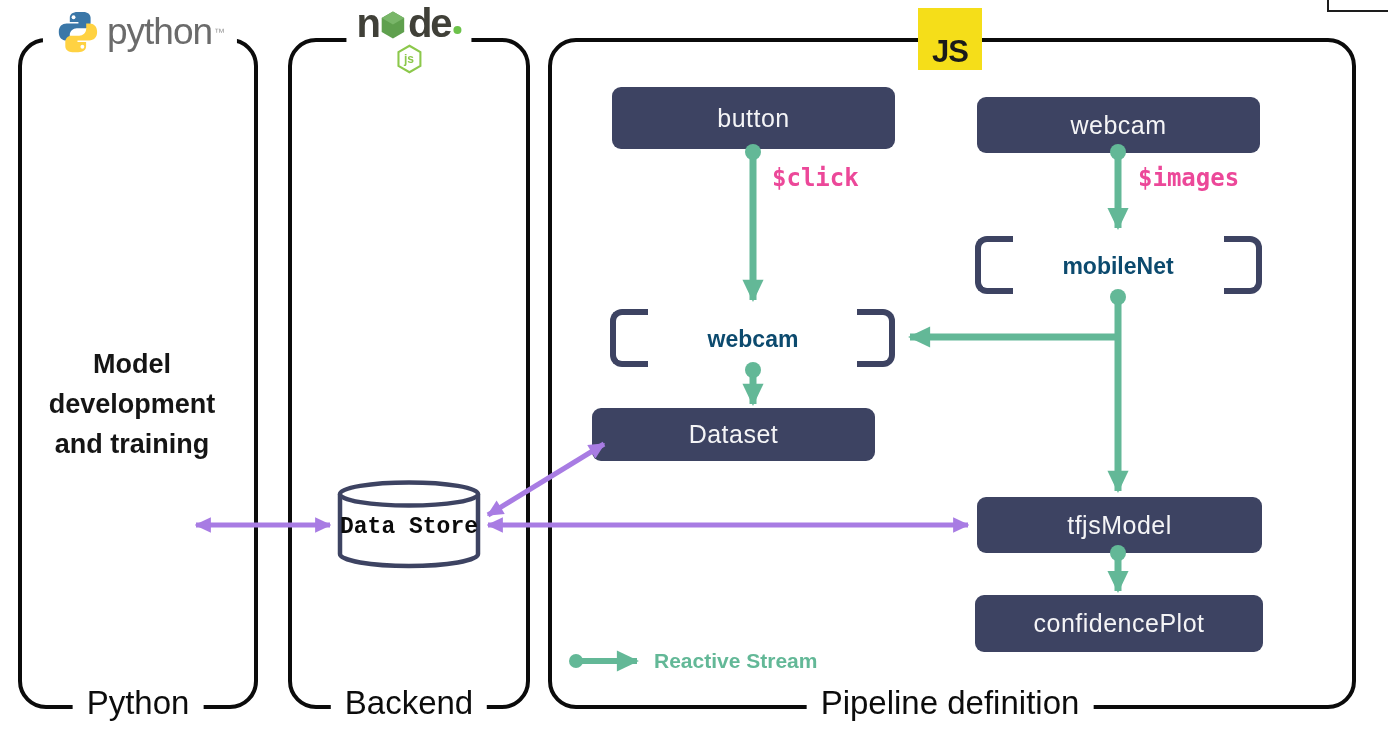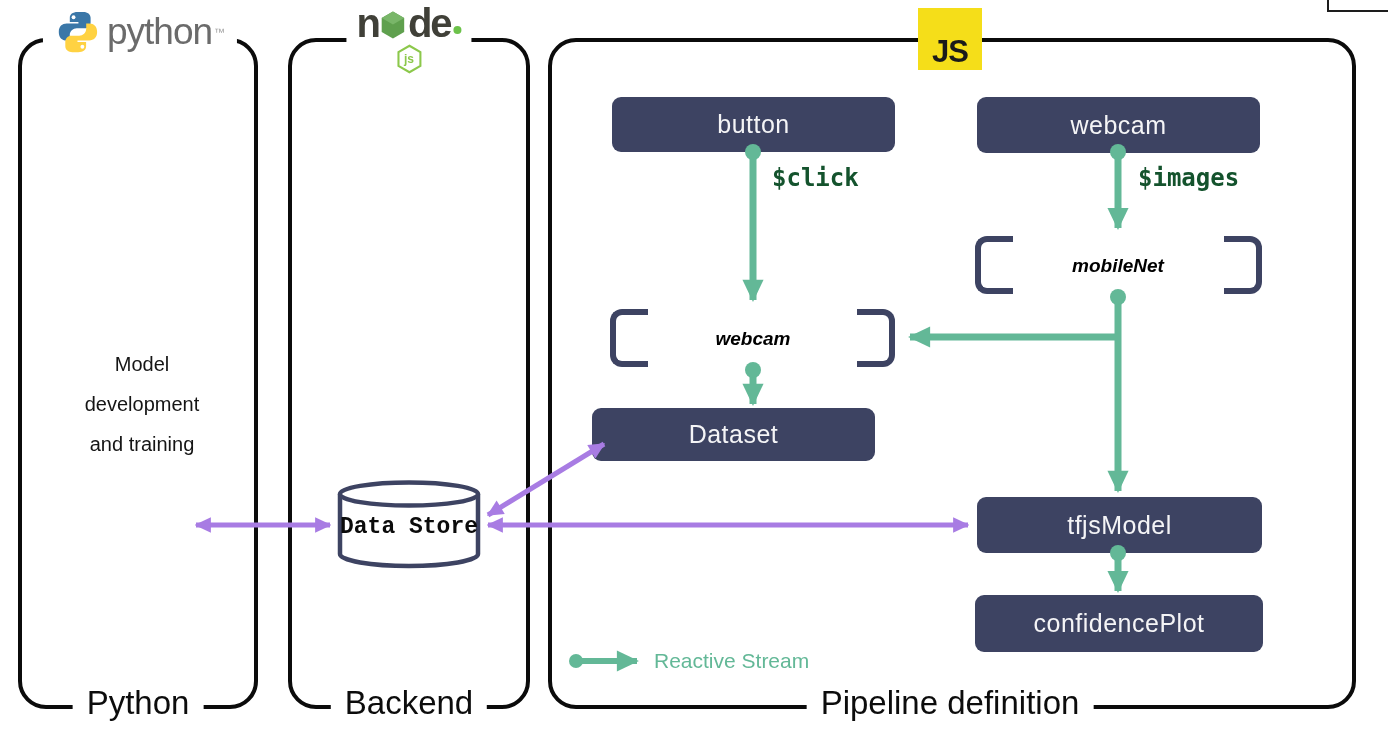--- a/index.html
+++ b/index.html
@@ -38,32 +38,32 @@
 
   
   .nodebox{position:absolute;background:#3d4362;border-radius:9px;color:#f4f4f6;
            display:flex;align-items:center;justify-content:center;font-size:25px;
            letter-spacing:.5px;z-index:3;}
 
   
   .br{position:absolute;width:38px;height:58px;border:6px solid #3d4362;box-sizing:border-box;z-index:3;}
   .br-l{border-right:none;border-radius:12px 0 0 12px;}
   .br-r{border-left:none;border-radius:0 12px 12px 0;}
-  .opname{position:absolute;transform:translate(-50%,-50%);font-weight:bold;font-size:19px;
-          color:#000000;z-index:3;white-space:nowrap;font-style:italic;}
+  .opname{position:absolute;transform:translate(-50%,-50%);font-weight:bold;font-size:23px;
+          color:#0c4a6e;z-index:3;white-space:nowrap;}
 
   
   .stream-label{position:absolute;font-family:"DejaVu Sans Mono", monospace;font-weight:bold;
-                font-size:24px;color:#14532d;z-index:3;white-space:nowrap;}
-  .legend-label{position:absolute;left:654px;top:649px;font-size:21px;font-weight:normal;
+                font-size:24px;color:#ec4899;z-index:3;white-space:nowrap;}
+  .legend-label{position:absolute;left:654px;top:649px;font-size:21px;font-weight:bold;
                 color:#63b897;z-index:3;white-space:nowrap;}
 
   
-  .modeldesc{position:absolute;left:142px;top:344px;transform:translateX(-50%);
-             text-align:center;font-size:20px;line-height:40px;font-weight:400;color:#151515;
+  .modeldesc{position:absolute;left:132px;top:344px;transform:translateX(-50%);
+             text-align:center;font-size:27px;line-height:40px;font-weight:700;color:#151515;
              z-index:3;white-space:nowrap;}
   .pyfile{position:absolute;left:100px;top:472px;width:84px;height:108px;z-index:3;}
 
   
   .datastore{position:absolute;left:334px;top:480px;width:150px;height:90px;z-index:3;}
   .datastore .dslabel{position:absolute;left:0;top:34px;width:100%;text-align:center;
                       font-size:23px;font-weight:bold;color:#0b0b0b;font-family:Liberation Mono, monospace;}
 
   .arrows{position:absolute;left:0;top:0;z-index:4;pointer-events:none;}
 
@@ -126,21 +126,21 @@
 
 
   <div class="datastore">
     <svg width="150" height="90" viewBox="0 0 150 90">
       <path d="M6 14 V74 a69 12 0 0 0 138 0 V14" fill="#fff" stroke="#3d4362" stroke-width="4.5"></path>
       <ellipse cx="75" cy="14" rx="69" ry="11.5" fill="#fff" stroke="#3d4362" stroke-width="4.5"></ellipse>
     </svg>
     <div class="dslabel">Data Store</div>
   </div>
 
-  <div class="nodebox" style="left:612px;top:97px;width:283px;height:55px">
+  <div class="nodebox" style="left:612px;top:87px;width:283px;height:62px">
     <span>button</span>
     </div>
   <div class="nodebox" style="left:977px;top:97px;width:283px;height:56px">
     <span>webcam</span>
     </div>
   <div class="nodebox" style="left:592px;top:408px;width:283px;height:53px">
     <span>Dataset</span>
     </div>
   <div class="nodebox" style="left:977px;top:497px;width:285px;height:56px">
     <span>tfjsModel</span>

